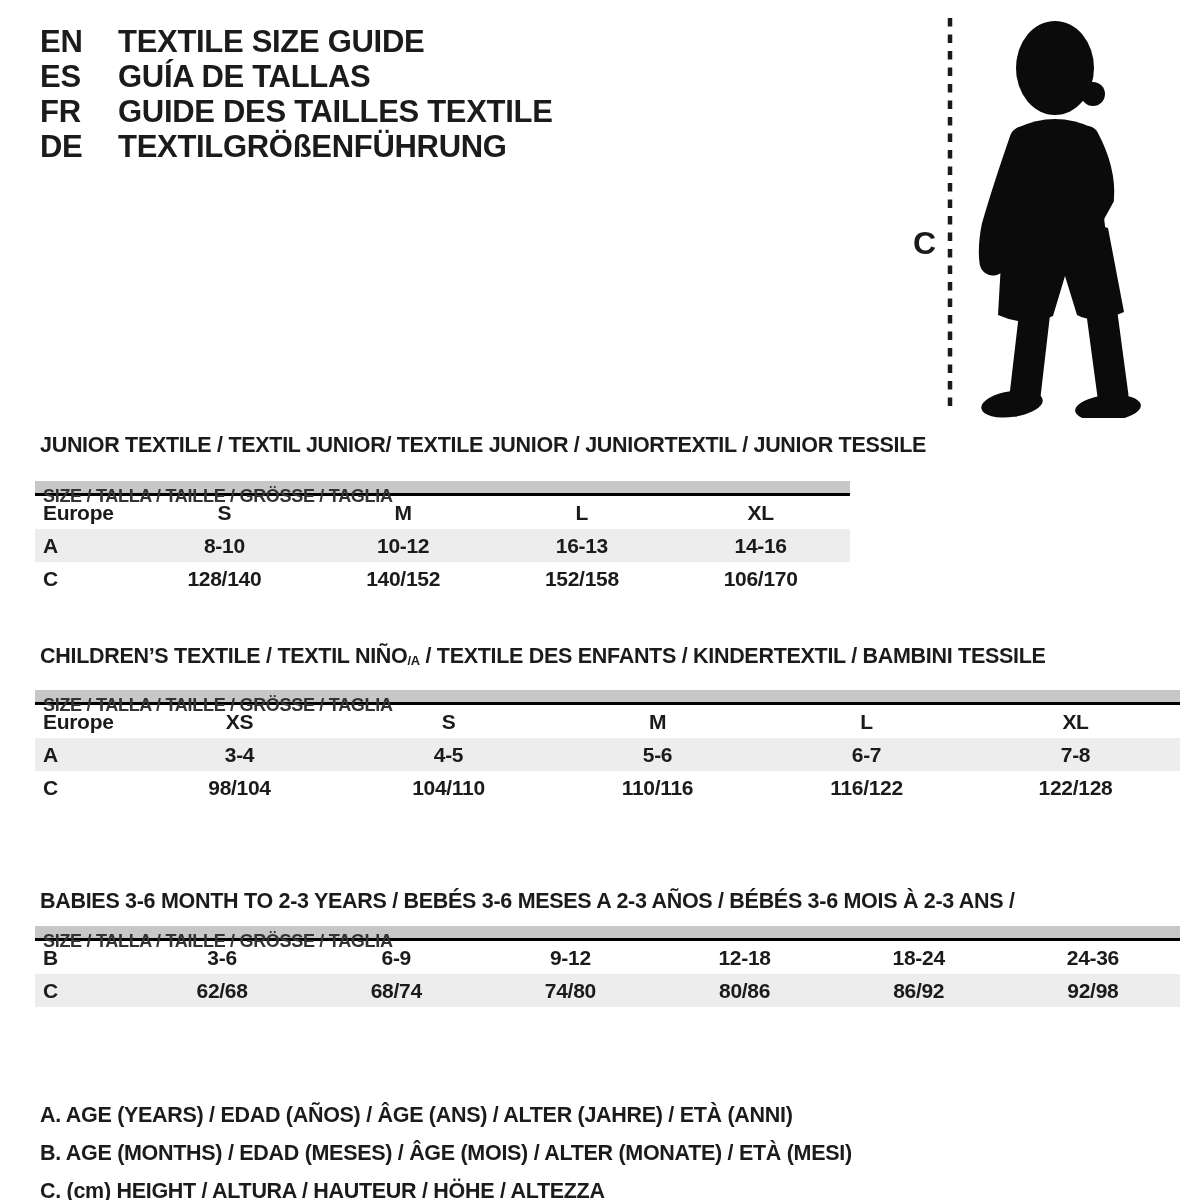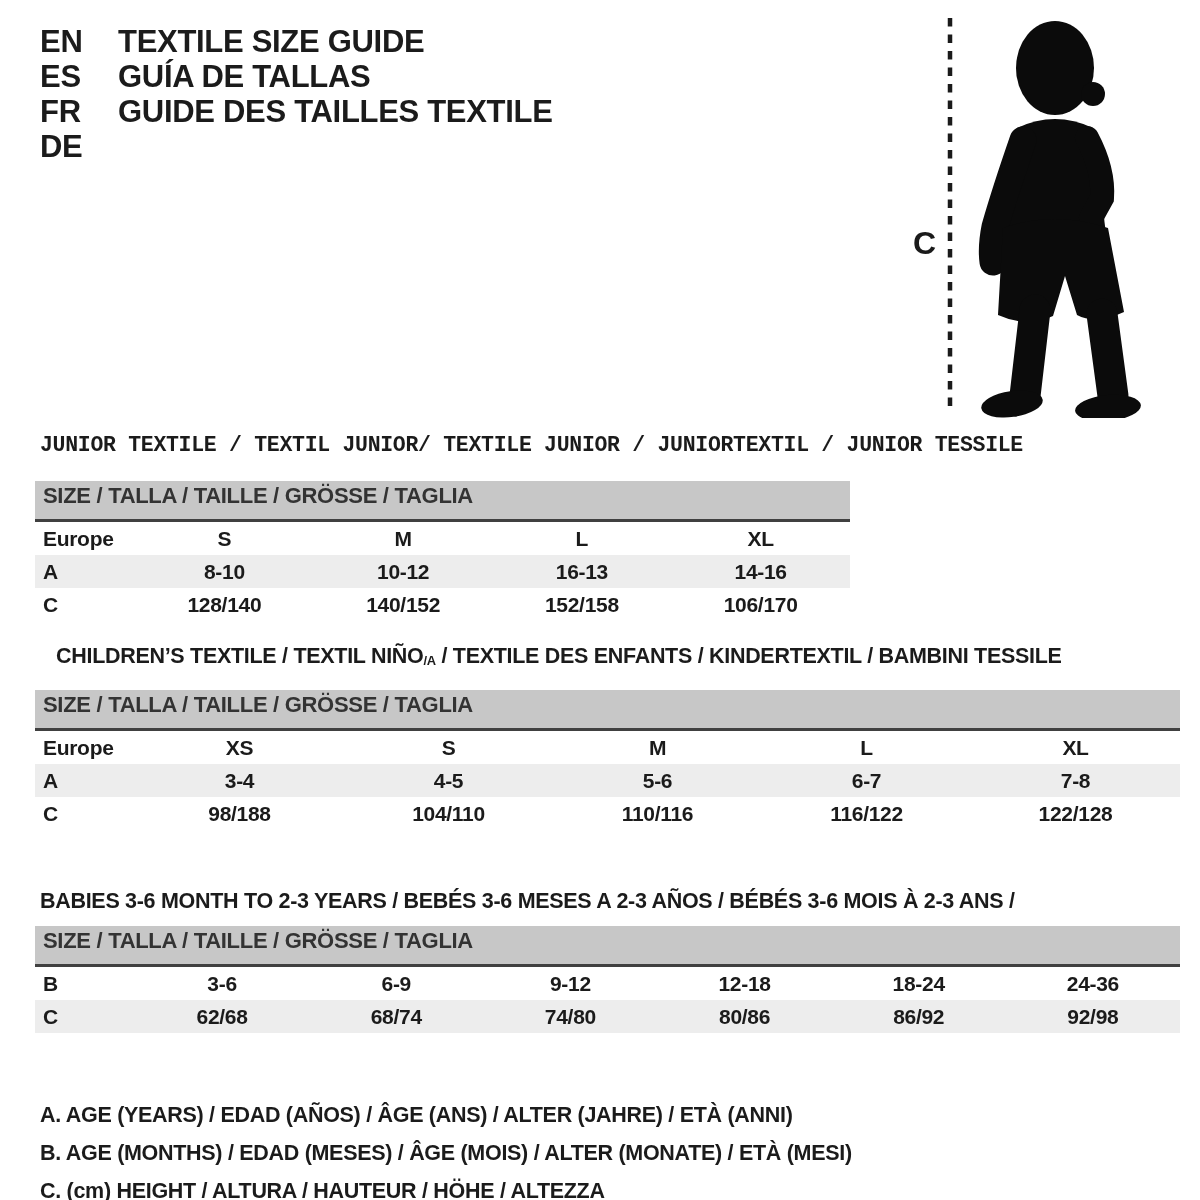--- a/index.html
+++ b/index.html
@@ -13,22 +13,22 @@
   .lang-row { display:flex; font-size:31px; line-height:35px; }
   .lang-code { width:78px; flex:0 0 78px; }
   
   .figure-svg { position:absolute; left:905px; top:8px; }
   
   .section-title { position:absolute; left:40px; font-size:21.5px; line-height:26px; }
   .title-sub { font-size:0.6em; vertical-align:-0.14em; }
   
   .tbl { position:absolute; left:35px; }
   .size-bar {
-    height:41px; background:#c7c7c7; border-bottom:3px solid #404040;
-    font-size:22px; line-height:30px; padding-left:8px; color:#333333;
+    height:15px; background:#c7c7c7; border-bottom:3px solid #000000;
+    font-size:18px; line-height:30px; padding-left:8px; color:#333333;
     box-sizing:border-box;
   }
   .tbl table { border-collapse:collapse; table-layout:fixed; width:100%; }
   .tbl td { height:33px; font-size:21px; text-align:center; padding:0; white-space:nowrap; }
   .tbl td.rowlabel { text-align:left; padding-left:8px; }
   .tbl tbody tr:nth-child(even) { background:#ededed; }
   
   .legend { position:absolute; left:40px; top:1066px; font-size:21.5px; line-height:38px;margin-top:30px; }
 </style>
 </head>
@@ -44,41 +44,42 @@
     <div class="lang-row">
       <span class="lang-code">ES</span>
       <span>GUÍA DE TALLAS</span>
     </div>
     <div class="lang-row">
       <span class="lang-code">FR</span>
       <span>GUIDE DES TAILLES TEXTILE</span>
     </div>
     <div class="lang-row">
       <span class="lang-code">DE</span>
+      <span>TEXTILGRÖßENFÜHRUNG</span>
     </div>
   </div>
 
   <svg class="figure-svg" width="250" height="410" viewBox="0 0 250 410">
     <line x1="45" y1="10" x2="45" y2="402" stroke="#1a1a1a" stroke-width="4.5" stroke-dasharray="8.5 8"></line>
     <text x="8" y="246" font-size="32" font-weight="bold" fill="#1a1a1a">C</text>
     <g fill="#0b0b0b" transform="translate(60,4)">
       <ellipse cx="90" cy="56" rx="39" ry="47"></ellipse>
       <circle cx="128" cy="82" r="12"></circle>
       <path d="M52,116 Q90,98 128,116 L141,222 Q86,246 40,227 Z"></path>
       <path d="M58,128 Q40,180 30,215 Q26,235 28,250" fill="none" stroke="#0b0b0b" stroke-width="27" stroke-linecap="round"></path>
       <path d="M122,126 Q139,158 137,186 L126,206" fill="none" stroke="#0b0b0b" stroke-width="24" stroke-linecap="round"></path>
       <path d="M38,216 Q90,198 143,216 L159,300 Q131,313 112,303 L100,264 L88,304 Q62,316 33,303 Z"></path>
       <path d="M70,298 L60,384" stroke="#0b0b0b" stroke-width="31" stroke-linecap="round" fill="none"></path>
       <path d="M137,302 L148,384" stroke="#0b0b0b" stroke-width="31" stroke-linecap="round" fill="none"></path>
       <ellipse cx="47" cy="392" rx="31" ry="13" transform="rotate(-8 47 392)"></ellipse>
       <ellipse cx="143" cy="396" rx="33" ry="13" transform="rotate(-5 143 396)"></ellipse>
     </g>
   </svg>
 
-  <div class="section-title" style="top:432px;font-family:Liberation Mono, monospace;">JUNIOR TEXTILE / TEXTIL JUNIOR/ TEXTILE JUNIOR / JUNIORTEXTIL / JUNIOR TESSILE</div>
+  <div class="section-title" style="top:432px;">JUNIOR TEXTILE / TEXTIL JUNIOR/ TEXTILE JUNIOR / JUNIORTEXTIL / JUNIOR TESSILE</div>
 
   <div class="tbl" style="top:481px; width:815px;">
     <div class="size-bar">SIZE / TALLA / TAILLE / GRÖSSE / TAGLIA</div>
     <table>
       <colgroup>
           <col style="width:100px">
           <col>
           <col>
           <col>
           <col>
@@ -102,21 +103,21 @@
           <td class="rowlabel">C</td>
           <td>128/140</td>
           <td>140/152</td>
           <td>152/158</td>
           <td>106/170</td>
         </tr>
       </tbody>
     </table>
   </div>
 
-  <div class="section-title" style="top:643px;margin-left:16px;">
+  <div class="section-title" style="top:643px;">
     <span>CHILDREN’S TEXTILE / TEXTIL NIÑO</span><span class="title-sub">/A</span><span> / TEXTILE DES ENFANTS / KINDERTEXTIL / BAMBINI TESSILE</span>
   </div>
 
   <div class="tbl" style="top:690px; width:1145px;">
     <div class="size-bar">SIZE / TALLA / TAILLE / GRÖSSE / TAGLIA</div>
     <table>
       <colgroup>
           <col style="width:100px">
           <col>
           <col>
@@ -136,21 +137,21 @@
         <tr>
           <td class="rowlabel">A</td>
           <td>3-4</td>
           <td>4-5</td>
           <td>5-6</td>
           <td>6-7</td>
           <td>7-8</td>
         </tr>
         <tr>
           <td class="rowlabel">C</td>
-          <td>98/188</td>
+          <td>98/104</td>
           <td>104/110</td>
           <td>110/116</td>
           <td>116/122</td>
           <td>122/128</td>
         </tr>
       </tbody>
     </table>
   </div>
 
   <div class="section-title" style="top:838px;margin-top:44px;">

